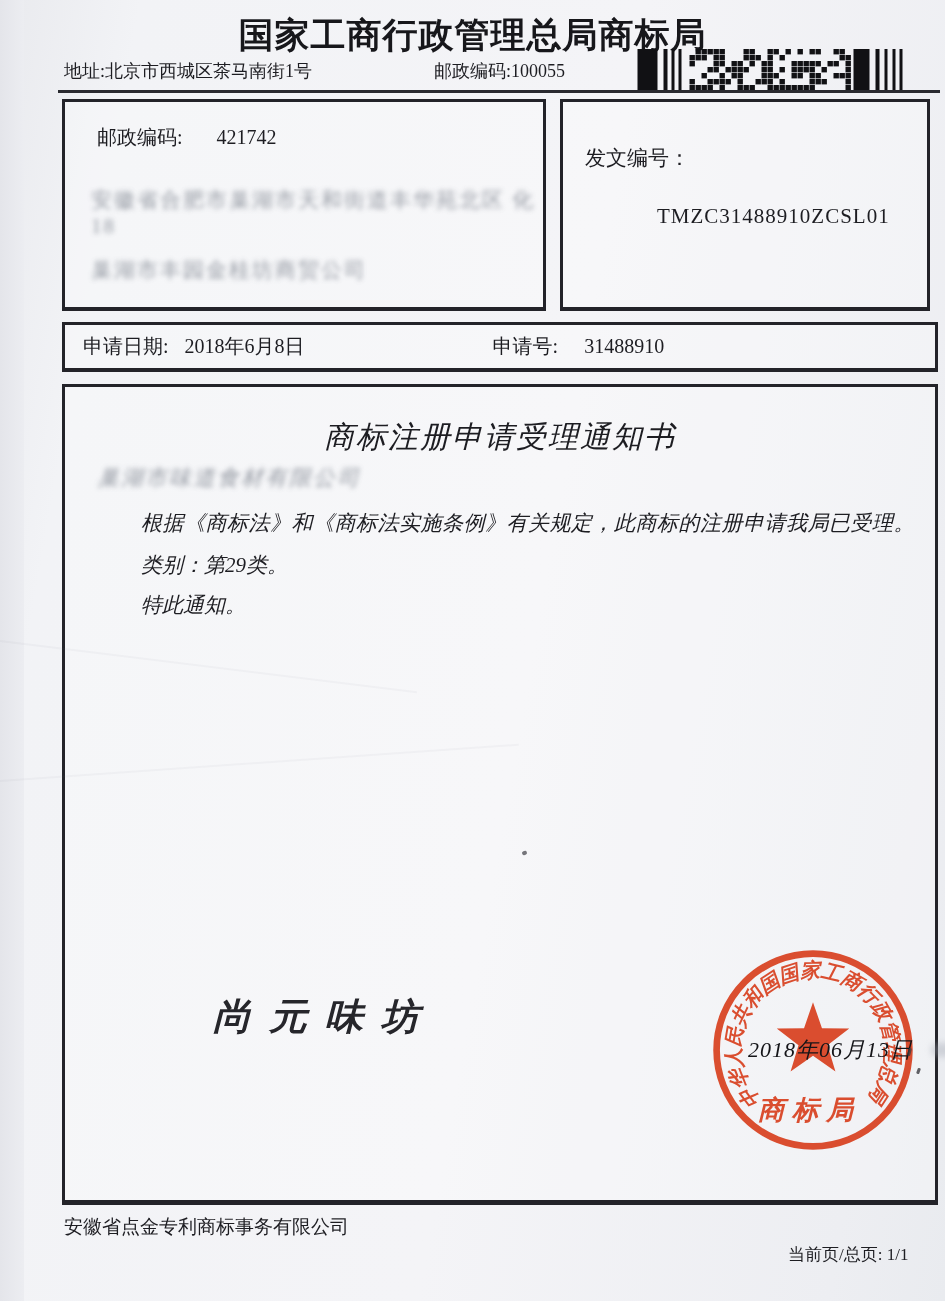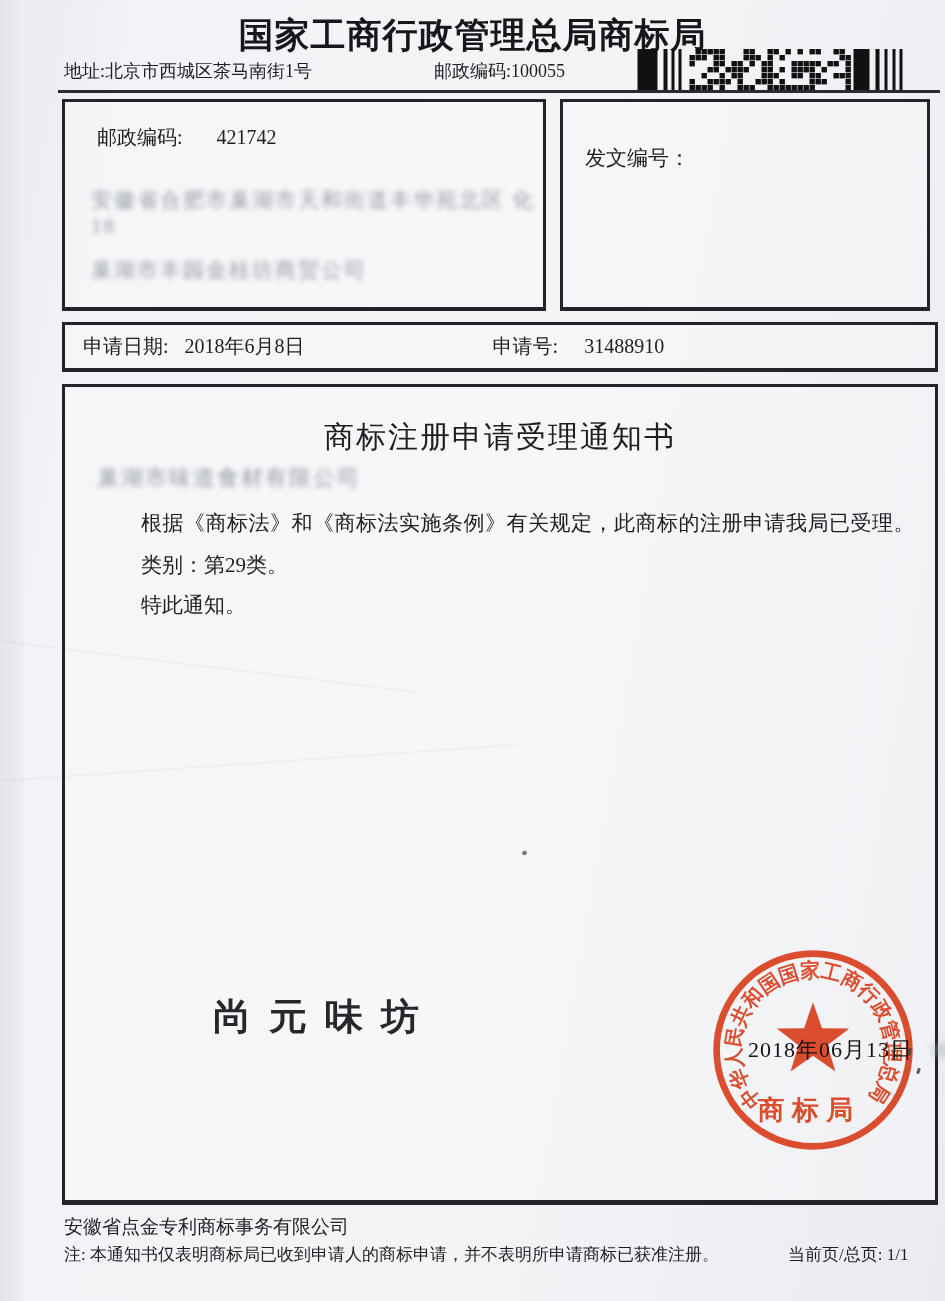--- a/index.html
+++ b/index.html
@@ -25,21 +25,21 @@
   .addr-row { position:absolute; top:59px; left:64px; font-size:18px; font-weight:500; }
   .addr-post { position:absolute; top:59px; left:434px; font-size:18px; font-weight:500; }
   .barcode { position:absolute; top:47px; left:630px; }
 
   .divider { position:absolute; top:90px; left:58px; width:882px; height:3px; background:#2a2a30; }
 
   .box { position:absolute; border:3px solid #232329; background:rgba(255,255,255,.28); }
   .box-recipient { left:62px; top:99px; width:484px; height:212px; border-bottom-width:4px; }
   .box-docnum   { left:560px; top:99px; width:370px; height:212px; border-bottom-width:4px; }
   .box-appbar   { left:62px; top:322px; width:876px; height:50px; border-bottom-width:4px; }
-  .box-main     { left:62px; top:384px; width:876px; height:821px; border-bottom-width:5px; }
+  .box-main     { left:62px; top:384px; width:876px; height:821px; border-bottom-width:5px;font-style:italic; }
 
   .rec-post { position:absolute; left:32px; top:22px; font-size:20px; }
   .rec-post .val { margin-left:34px; }
   .blurred {
     color:#7b818c; filter:blur(2.4px); opacity:.8; letter-spacing:2px;
   }
   .rec-line1 { position:absolute; left:26px; top:84px;  font-size:21px; }
   .rec-line2 { position:absolute; left:26px; top:154px; font-size:21px; }
 
   .doc-label { position:absolute; left:22px; top:42px; font-size:21px; }
@@ -201,20 +201,21 @@
   <div class="box box-recipient">
     <div class="rec-post">
       <span>邮政编码:</span><span class="val">421742</span>
     </div>
     <div class="rec-line1 blurred">安徽省合肥市巢湖市天和街道丰华苑北区 化18</div>
     <div class="rec-line2 blurred">巢湖市丰园金桂坊商贸公司</div>
   </div>
 
   <div class="box box-docnum">
     <div class="doc-label">发文编号：</div>
+    <div class="doc-value">TMZC31488910ZCSL01</div>
   </div>
 
   <div class="box box-appbar">
     <div class="appbar-inner">
       <span class="app-date-label">申请日期:</span>
       <span class="app-date-value">2018年6月8日</span>
       <span class="app-no-label">申请号:</span>
       <span class="app-no-value">31488910</span>
     </div>
   </div>
@@ -239,21 +240,20 @@
       </text>
       <text x="106" y="182" text-anchor="middle" font-size="28" font-weight="700" letter-spacing="8" fill="#d8401f" font-family="'Liberation Serif','DejaVu Serif',serif">商标局</text>
     </svg>
     <div class="seal-date">2018年06月13日</div>
     <div class="seal-smudge"></div>
     <div class="tick" style="left:843px; top:661px; width:3px; height:8px; transform:rotate(14deg);"></div>
     <div class="tick" style="left:852px; top:681px; width:3px; height:6px; transform:rotate(20deg);"></div>
   </div>
 
   <div class="agent-line">安徽省点金专利商标事务有限公司</div>
-  <div class="footer-note">注: 本通知书仅表明商标局已收到申请人的商标申请，并不表明所申请商标已获准注册。</div>
   <div class="footer-pages">
     <span>当前页/总页: </span><span>1/1</span>
   </div>
 
   <div class="speck" style="left:522px; top:851px; width:5px; height:4px; transform:rotate(-20deg);"></div>
   <div class="crease" style="left:0; top:640px; width:420px; height:2px; transform:rotate(7deg); transform-origin:left center;"></div>
   <div class="crease" style="left:0; top:780px; width:520px; height:2px; transform:rotate(-4deg); transform-origin:left center;"></div>
 </div>
 
 </body></html>

